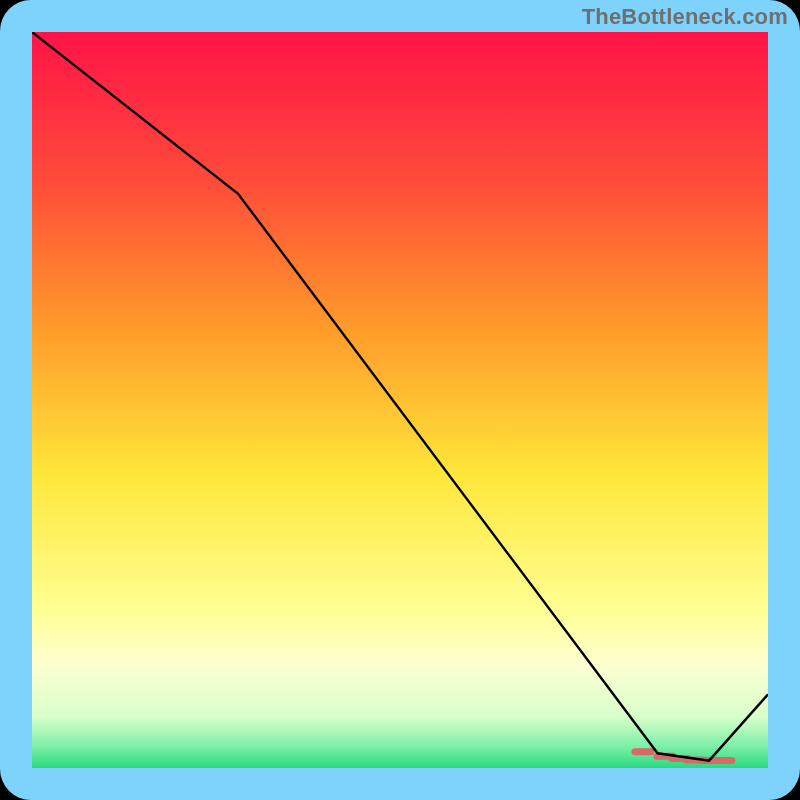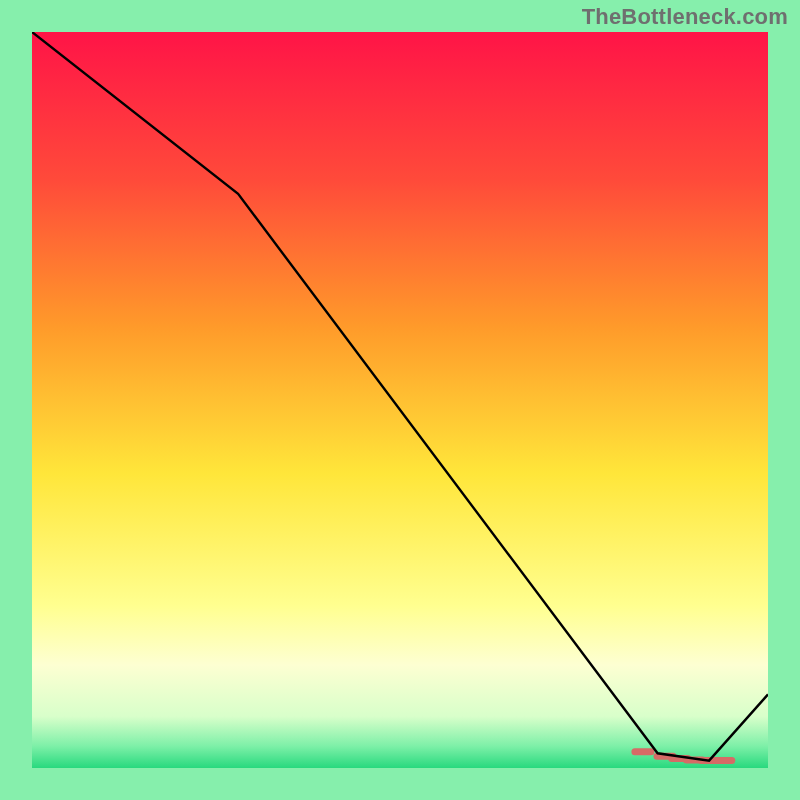--- a/index.html
+++ b/index.html
@@ -8,21 +8,22 @@
     width: 800px;
     height: 800px;
     background: #000;
     overflow: hidden;
     font-family: Arial, Helvetica, sans-serif;
   }
   .stage {
     position: relative;
     width: 800px;
     height: 800px;
-    background: #86efac;
+    background: #7dd3fc;
+    border-radius: 31px;
   }
   .attribution {
     position: absolute;
     top: 4px;
     right: 12px;
     color: #6f6f6f;
     font-size: 22px;
     font-weight: 600;
     letter-spacing: 0.2px;
     user-select: none;

